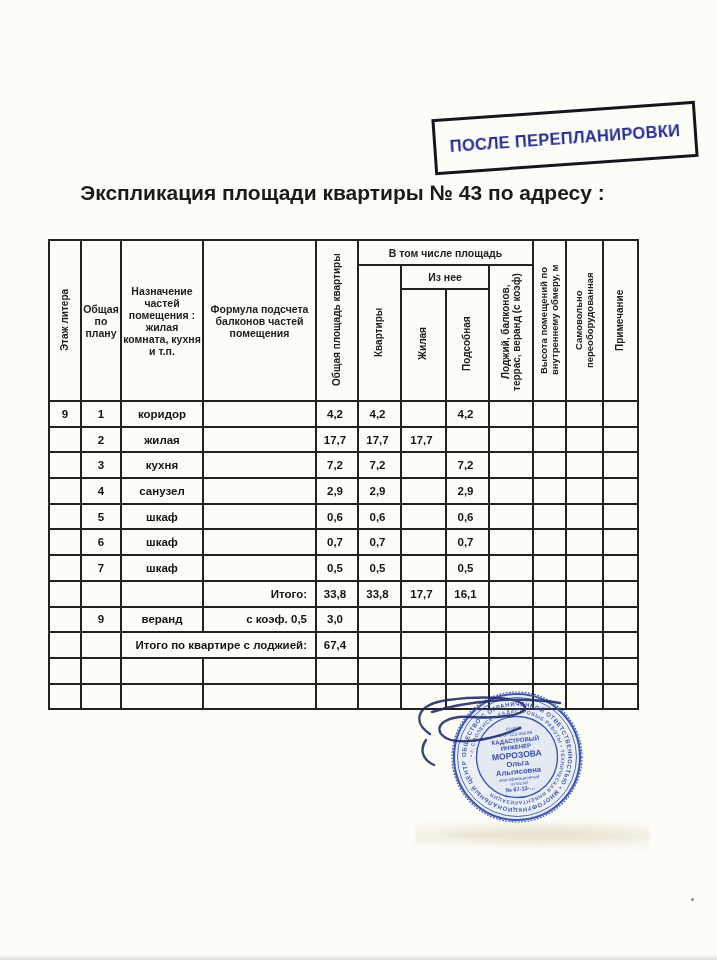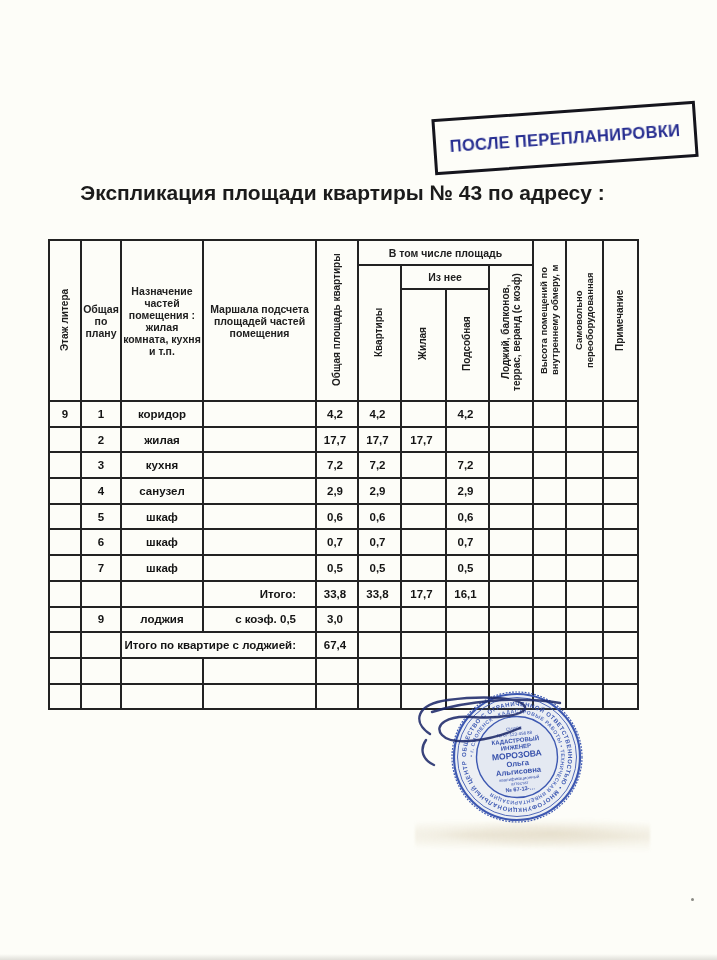--- a/index.html
+++ b/index.html
@@ -21,21 +21,21 @@
   thead th{font-size:10.5px;line-height:12px;font-weight:bold;
     vertical-align:middle;padding:1px 2px;color:#202020;}
   tr.h1{height:25px;} tr.h2{height:24px;} tr.h3{height:112px;}
   .vert div{writing-mode:vertical-rl;transform:rotate(180deg);display:inline-block;
     font-size:10px;line-height:10.5px;font-weight:bold;white-space:normal;}
   .v3 div{height:150px;} .v2 div{height:128px;} .v1 div{height:104px;}
   .small div{font-size:9.5px;}
   tbody td{height:23.7px;font-size:11.5px;font-weight:bold;color:#141414;vertical-align:middle;}
   tbody td.ctr{text-align:center;}
   tbody td.num{text-align:center;padding-right:4px;}
-  tbody td.rlab{text-align:right;padding-right:19px;white-space:nowrap;}
+  tbody td.rlab{text-align:right;padding-right:8px;white-space:nowrap;}
   
   .seal{position:absolute;left:447px;top:687px;width:140px;height:140px;filter:blur(.25px);opacity:.95;}
   .signature{position:absolute;left:408px;top:688px;width:170px;height:110px;}
   .bleed{position:absolute;left:415px;top:818px;width:235px;height:34px;filter:blur(1.2px);
     background:radial-gradient(ellipse at 25% 50%, rgba(190,170,125,.22), transparent 62%),
                radial-gradient(ellipse at 60% 45%, rgba(190,170,125,.18), transparent 60%),
                radial-gradient(ellipse at 88% 55%, rgba(190,170,125,.16), transparent 60%);}
   .speck{position:absolute;left:691px;top:898px;width:3px;height:3px;background:#8a8a84;border-radius:50%;}
   .bottom-shade{position:absolute;left:0;bottom:0;width:100%;height:6px;
     background:linear-gradient(rgba(0,0,0,0),rgba(110,105,95,.20));}
@@ -66,21 +66,21 @@
         <col style="width:44px">
       <col style="width:33px">
         <col style="width:37px">
         <col style="width:35px">
     </colgroup>
     <thead>
       <tr class="h1">
         <th rowspan="3" class="vert v3"><div>Этаж  литера</div></th>
         <th rowspan="3"><span>Общая по плану</span></th>
         <th rowspan="3"><span>Назначение частей помещения : жилая комната, кухня и т.п.</span></th>
-        <th rowspan="3"><span>Маршала подсчета площадей частей помещения</span></th>
+        <th rowspan="3"><span>Формула подсчета балконов частей помещения</span></th>
         <th rowspan="3" class="vert v3"><div>Общая площадь квартиры</div></th>
         <th colspan="4"><span>В том числе площадь</span></th>
         <th rowspan="3" class="vert v3 small"><div>Высота помещений по внутреннему обмеру, м</div></th>
         <th rowspan="3" class="vert v3 small"><div>Самовольно переоборудованная</div></th>
         <th rowspan="3" class="vert v3"><div>Примечание</div></th>
       </tr>
       <tr class="h2">
         <th rowspan="2" class="vert v2"><div>Квартиры</div></th>
         <th colspan="2"><span>Из нее</span></th>
         <th rowspan="2" class="vert v2"><div>Лоджий, балконов, террас, веранд (с коэф)</div></th>
@@ -199,21 +199,21 @@
           <td class="num">17,7</td>
           <td class="num">16,1</td>
           <td class=""></td>
           <td class=""></td>
           <td class=""></td>
           <td class=""></td>
         </tr>
         <tr>
           <td class="ctr"></td>
           <td class="ctr">9</td>
-          <td class="ctr">лоджия</td>
+          <td class="ctr">веранд</td>
           <td class="rlab">с коэф. 0,5</td>
           <td class="num">3,0</td>
           <td class="num"></td>
           <td class="num"></td>
           <td class="num"></td>
           <td class=""></td>
           <td class=""></td>
           <td class=""></td>
           <td class=""></td>
         </tr>

